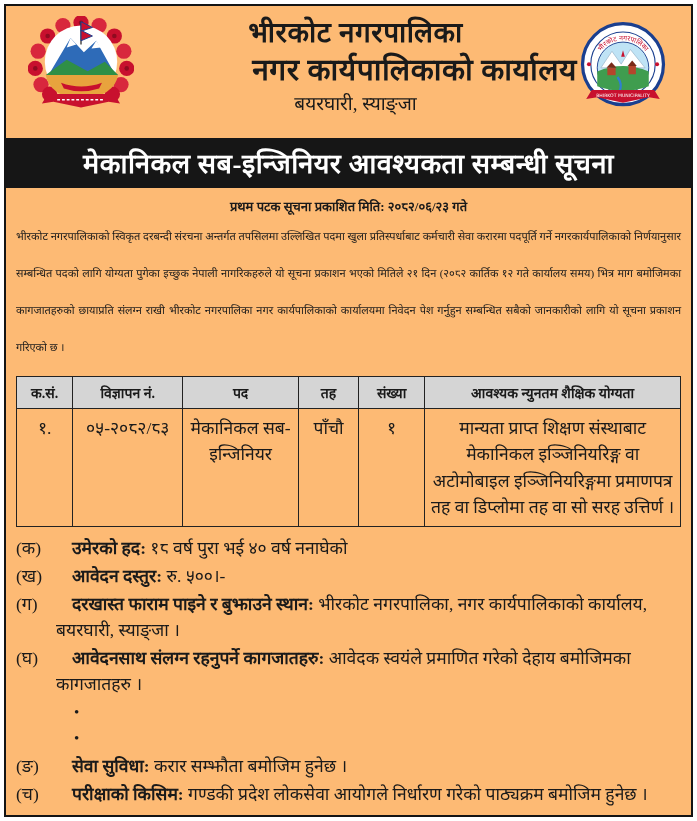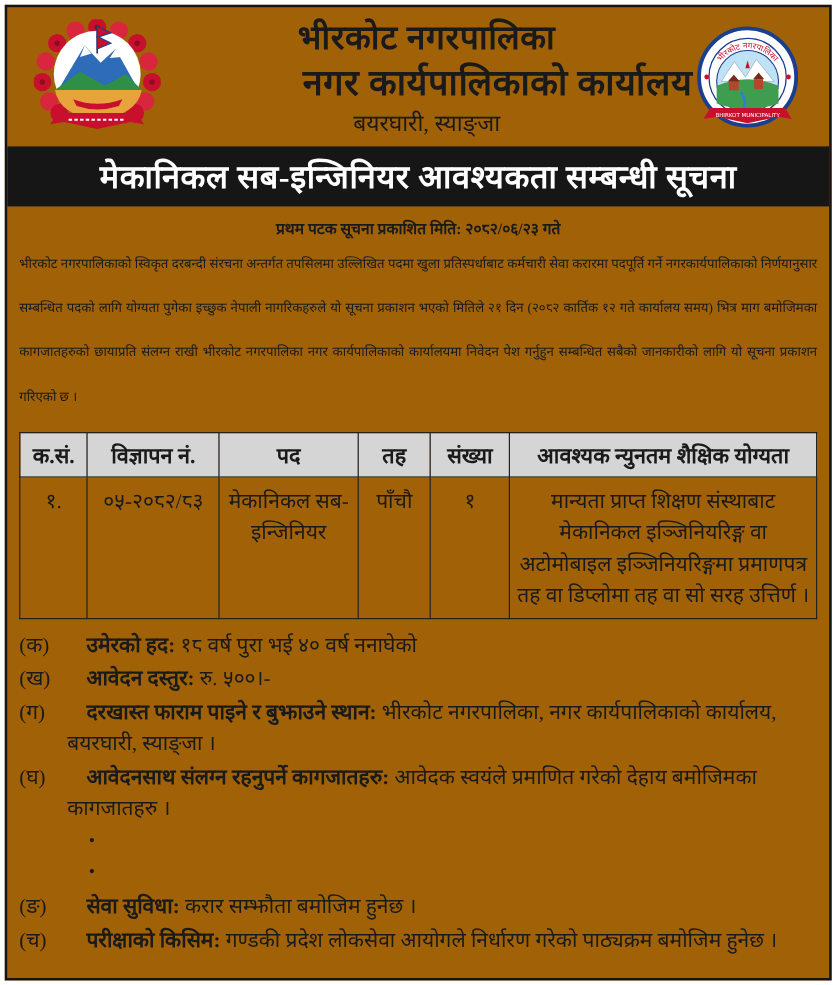--- a/index.html
+++ b/index.html
@@ -11,38 +11,38 @@
   }
   .page{
     width:697px;height:821px;box-sizing:border-box;
     padding:4px;background:#fff;
   }
   .doc-border{
     border:2.5px solid #141414;
     height:100%;box-sizing:border-box;
     padding:0 10px 6px 10px;
     overflow:hidden;
-    background:#a16207;
+    background:#fdba74;
   }
   
   .doc-header{
     display:flex;align-items:center;justify-content:space-between;
     padding:6px 12px 2px 12px;
     min-height:108px;
   }
   .logo-left{width:106px;height:100px;flex:0 0 auto;}
   .logo-right{width:92px;height:94px;flex:0 0 auto;}
   .header-text{flex:1;text-align:center;line-height:1.15;}
   .muni-name{font-size:28px;font-weight:bold;letter-spacing:.5px;}
   .office-name{font-size:30px;font-weight:bold;margin-top:4px;letter-spacing:.5px;text-align:right;}
   .address{font-size:19px;margin-top:5px;}
   
   .banner{
     background:#161616;color:#ffffff;
-    margin:0 -10px 0 -10px;
+    margin:16px -10px 0 -10px;
     text-align:center;
     font-size:27px;font-weight:bold;
     padding:6px 4px 7px 4px;
     letter-spacing:.5px;
   }
   
   .date-line{
     text-align:center;
     font-size:13px;font-weight:600;
     margin:9px 0 3px 0;
@@ -58,21 +58,21 @@
     width:100%;
     border-collapse:collapse;
     margin:2px 0 8px 0;
   }
   table.vacancy th, table.vacancy td{
     border:1.7px solid #222;
     vertical-align:top;
   }
   table.vacancy th{
     background:#d5d5d5;
-    font-size:18px;font-weight:bold;
+    font-size:14px;font-weight:bold;
     padding:6px 2px;
     text-align:center;
   }
   table.vacancy td{
     font-size:17.5px;
     padding:6px 4px;
     text-align:center;
     line-height:1.5;
   }
   td.qual{

